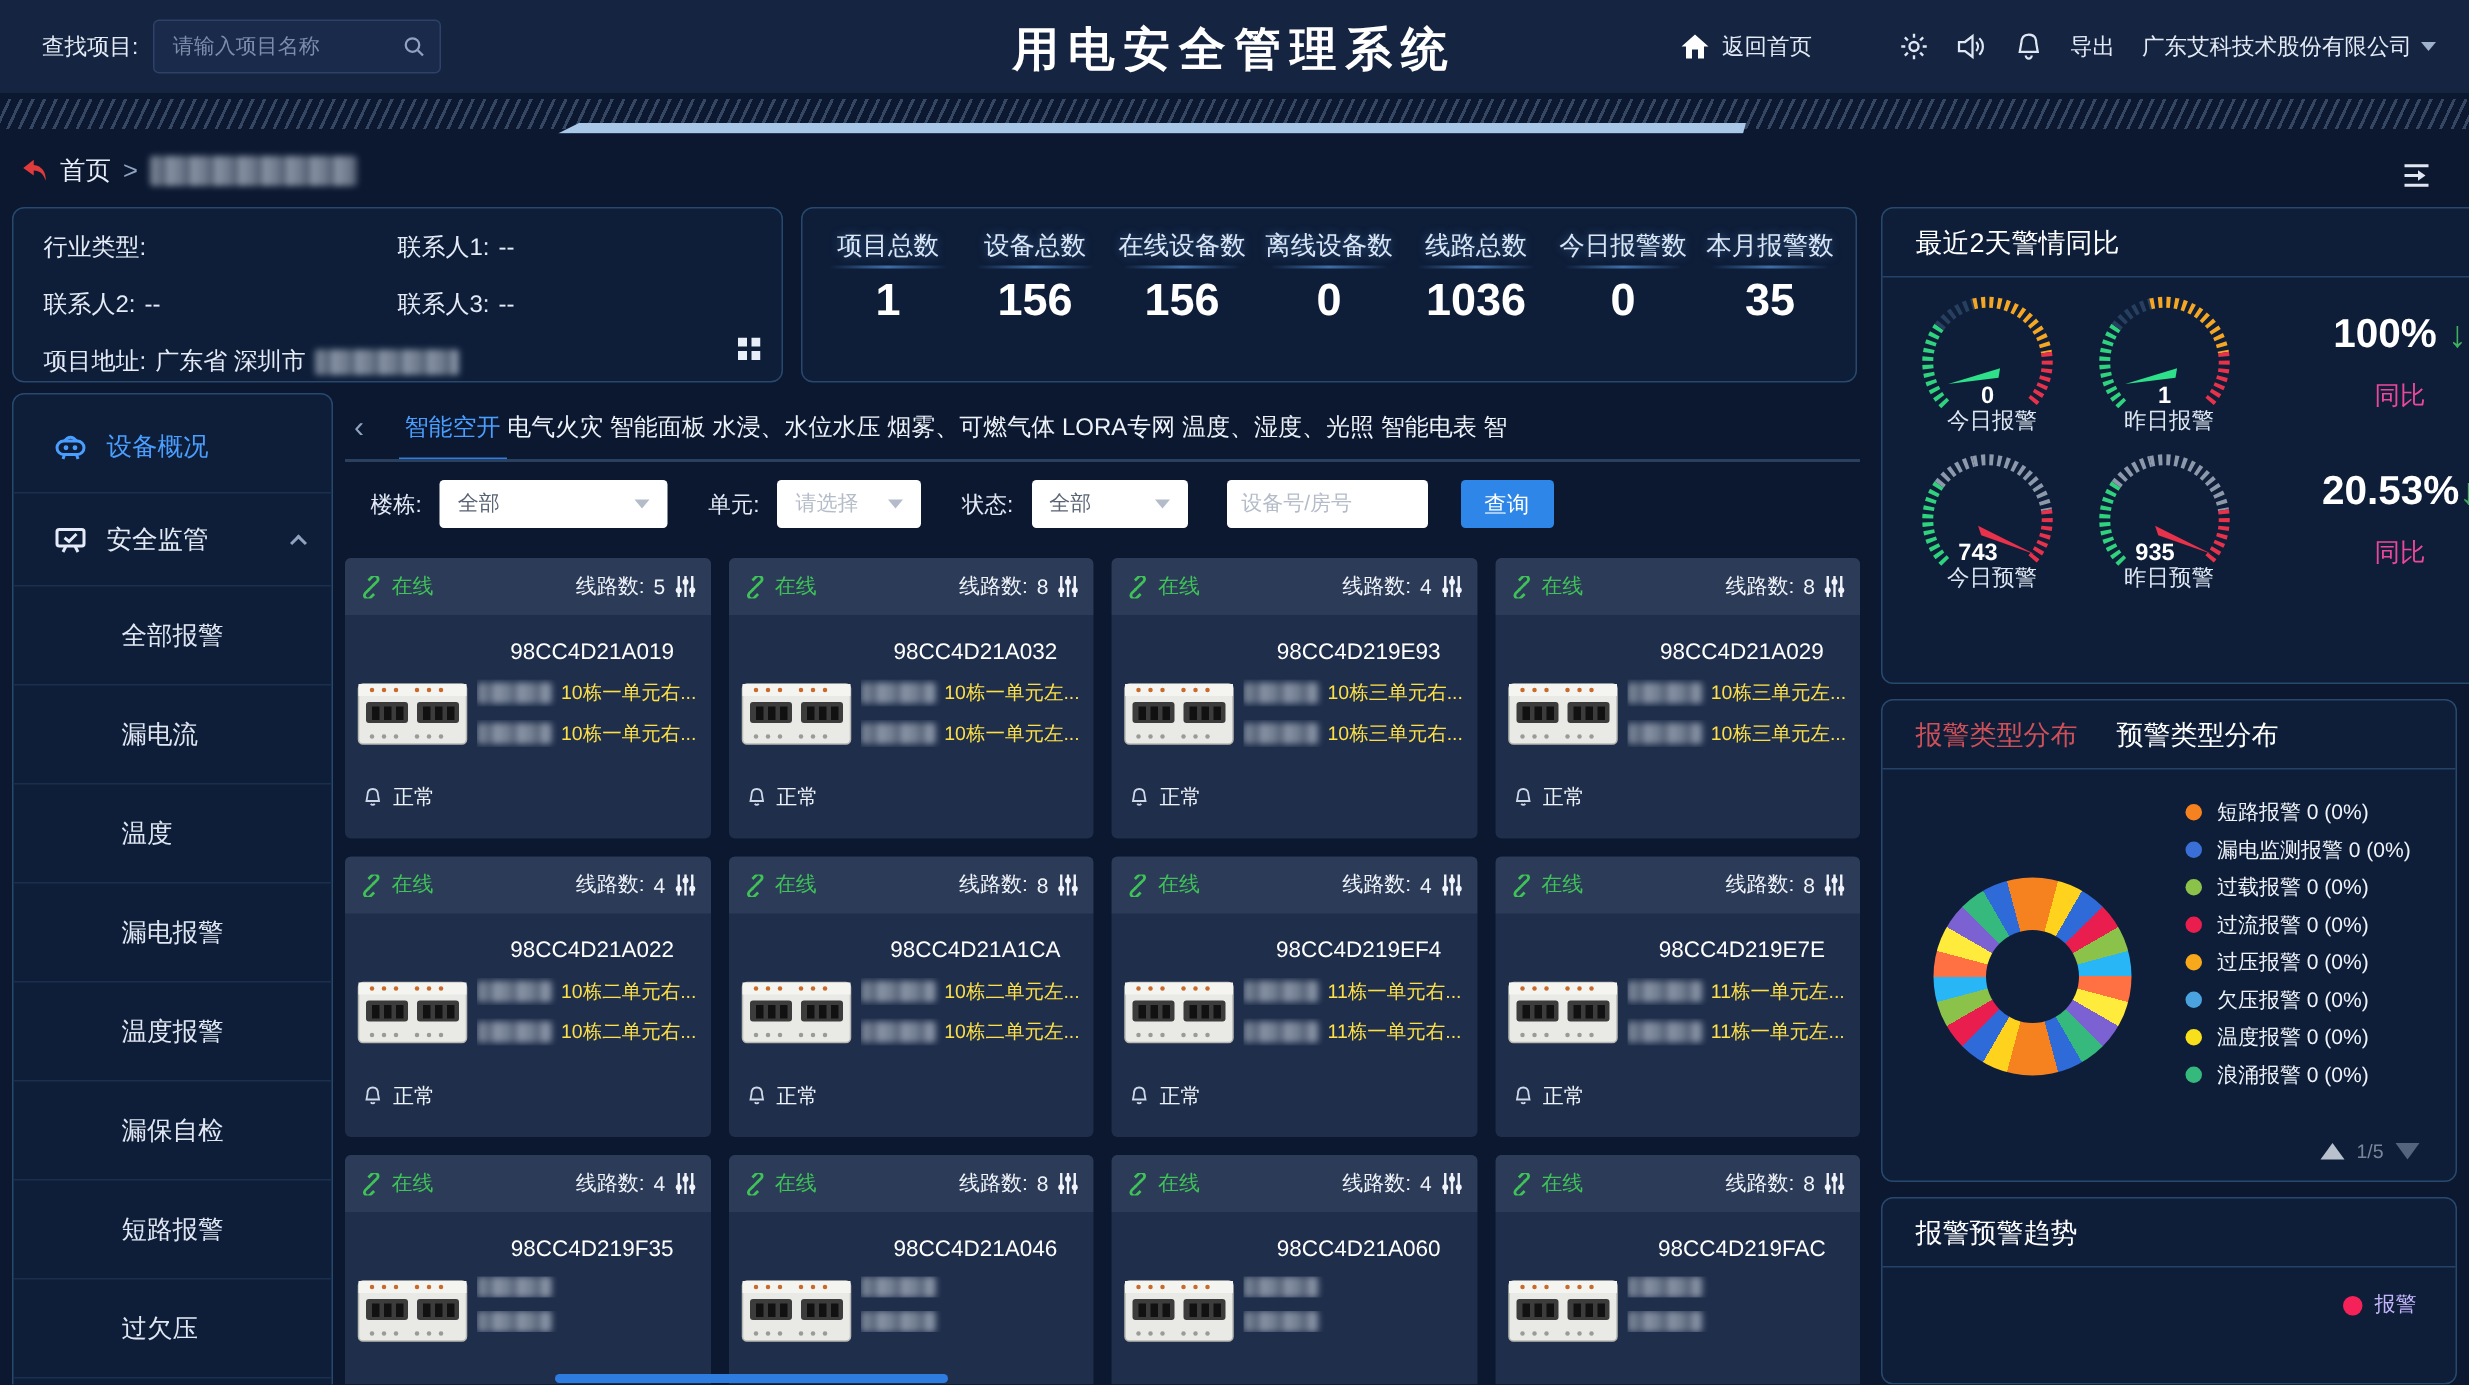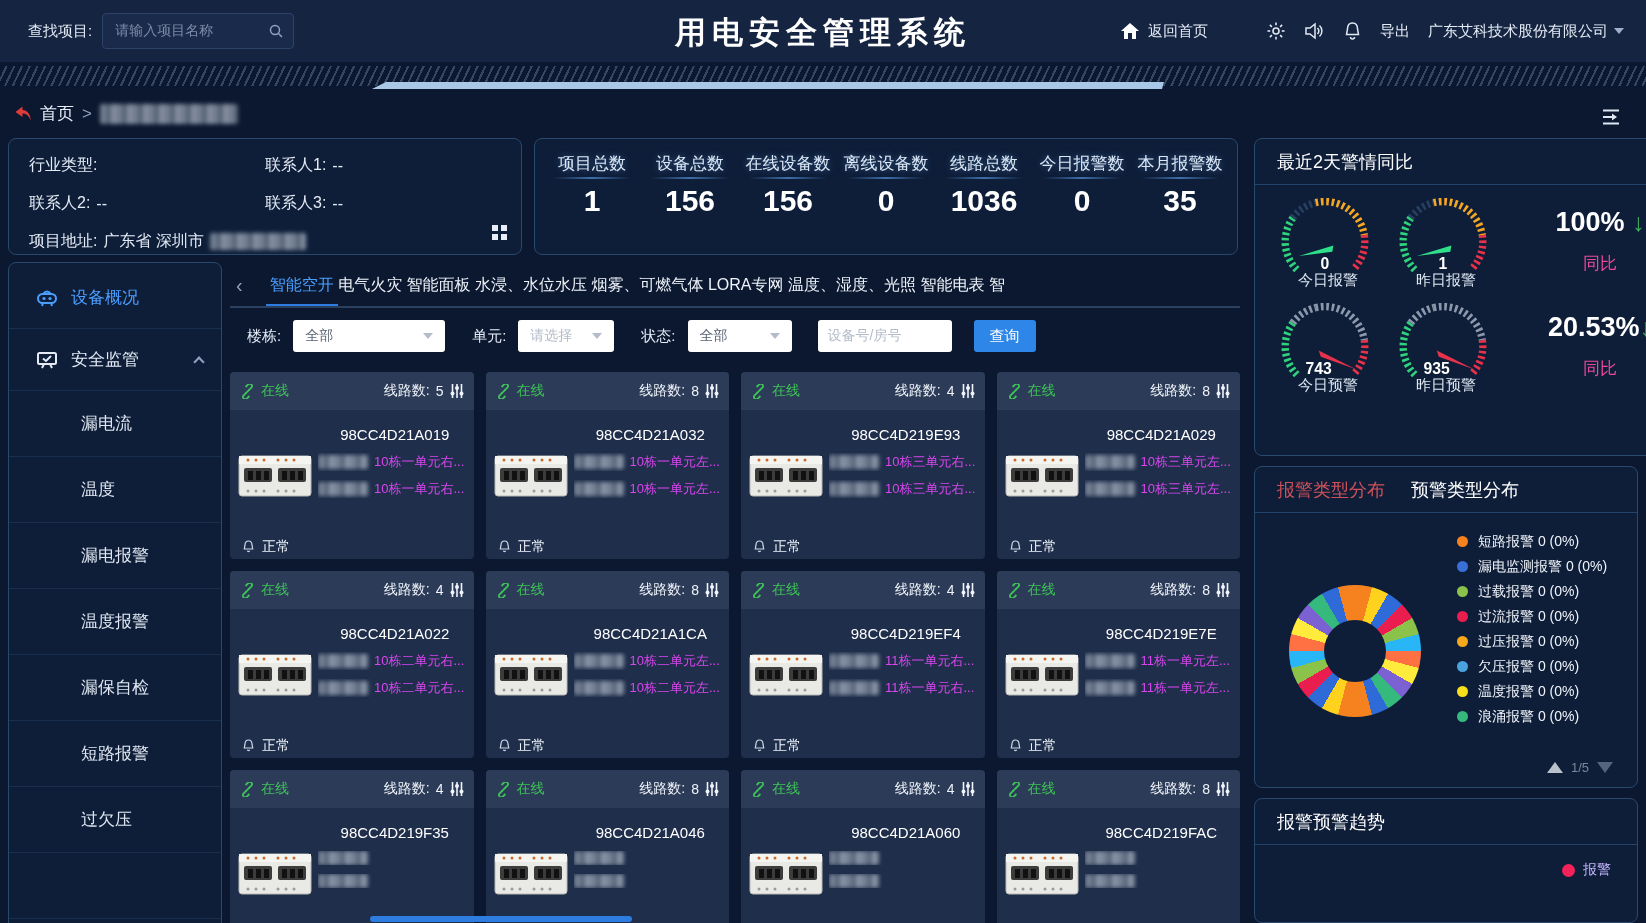--- a/index.html
+++ b/index.html
@@ -87,23 +87,23 @@
 
   
   .cards { position:absolute; left:230px; top:372px; width:1010px; height:551px; display:grid; grid-template-columns:repeat(4,1fr); grid-auto-rows:187px; gap:12px; overflow:hidden; }
   .card { background:#1f2e4b; border-radius:4px; overflow:hidden; position:relative; cursor:pointer; }
   .card-head { height:38px; background:#2b3b58; display:flex; align-items:center; padding:0 10px; gap:6px; }
   .online { color:#3fc257; font-size:14px; }
   .card-head .grow { flex:1; }
   .lines-txt { font-size:14px; color:#f0f4fa; }
   .card-id { margin:16px 0 10px 86px; text-align:center; font-size:15px; color:#fff; }
   .breaker { position:absolute; left:8px; top:78px; }
-  .loc { margin:0 10px 9px 88px; display:flex; align-items:center; gap:6px; font-size:13px; color:#d946ef; white-space:nowrap; overflow:hidden; }
+  .loc { margin:0 10px 9px 88px; display:flex; align-items:center; gap:6px; font-size:13px; color:#fde047; white-space:nowrap; overflow:hidden; }
   .loc-blur { width:50px; height:14px; flex:none; }
-  .card-foot { position:absolute; left:12px; bottom:3px; display:flex; align-items:center; gap:7px; font-size:14px; color:#eef3fa; }
+  .card-foot { position:absolute; left:12px; bottom:18px; display:flex; align-items:center; gap:7px; font-size:14px; color:#eef3fa; }
 
   
   .gauge-panel { left:1254px; top:138px; width:452px; height:318px; }
   .rp-head { height:46px; display:flex; align-items:center; padding:0 22px; gap:26px; border-bottom:1px solid #24436a; font-size:18px; color:#fff; }
   .gauge-rows { padding:6px 10px 0 14px; }
   .gauge-row { display:flex; align-items:center; }
   .gauge { width:118px; text-align:center; }
   .gauge-lbl { font-size:15px; color:#dfe7f2; margin-top:-6px; }
   .cmp { flex:1; text-align:center; }
   .cmp .pct { font-size:27px; font-weight:bold; color:#fff; white-space:nowrap; }
@@ -318,20 +318,23 @@
           <line x1="9" y1="14" x2="7" y2="18" stroke="#e4ebf6" stroke-width="2"></line>
           <line x1="15" y1="14" x2="17" y2="18" stroke="#e4ebf6" stroke-width="2"></line>
         </svg>
     </span>
     <span>安全监管</span>
     <span class="grow"></span>
     <span class="chev-up"></span>
   </div>
   <div>
 
+      <div class="side-sub">
+        <span>全部报警</span>
+      </div>
 
       <div class="side-sub">
         <span>漏电流</span>
       </div>
 
       <div class="side-sub">
         <span>温度</span>
       </div>
 
       <div class="side-sub">

